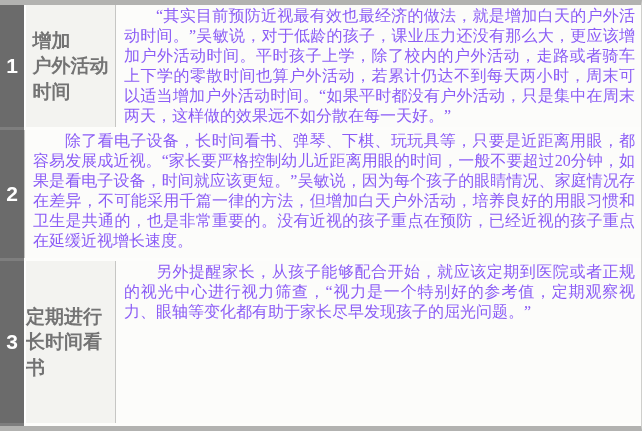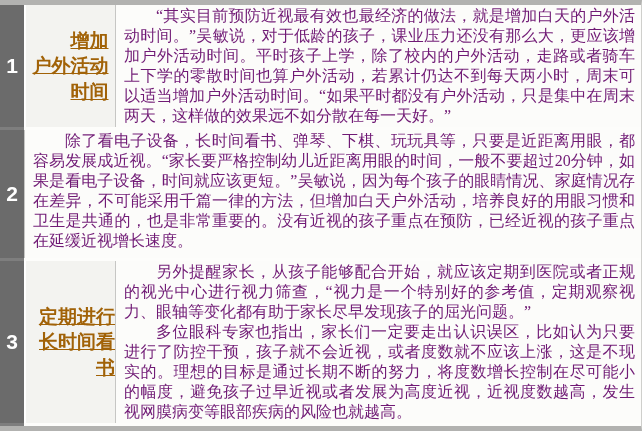--- a/index.html
+++ b/index.html
@@ -33,35 +33,34 @@
     font-size: 21px;
   }
   .head-cell {
     width: 89px;
     flex: none;
     background: #f3f3f0;
     border-left: 2px solid #ffffff;
     display: flex;
     align-items: center;
     justify-content: center;
-    text-align: right;
-    color: #a16207;
+    text-align: left;
+    color: #737373;
     font-family: "Liberation Sans", "DejaVu Sans", sans-serif;
     font-weight: bold;
     font-size: 19px;
     line-height: 1.35;
     white-space: pre-line;
-    text-decoration: underline;
   }
   .body-cell {
     flex: 1;
     background: #fcfcfa;
     border-left: 1px solid #c6c6c4;
     padding: 1px 6px 0 8px;
-    color: #701a75;
+    color: #8b5cf6;
     font-size: 16px;
     line-height: 20px;
     text-align: justify;
     overflow: hidden;
   }
   .body-cell p { margin: 0; text-indent: 2em; }
 </style>
 </head>
 <body>
 
@@ -89,17 +88,16 @@
   </div>
 
   <div class="row row-3">
     <div class="num-cell">
       <span>3</span>
     </div>
     <div class="head-cell">定期进行
 长时间看书</div>
     <div class="body-cell">
       <p>另外提醒家长，从孩子能够配合开始，就应该定期到医院或者正规的视光中心进行视力筛查，“视力是一个特别好的参考值，定期观察视力、眼轴等变化都有助于家长尽早发现孩子的屈光问题。”</p>
-      <p>多位眼科专家也指出，家长们一定要走出认识误区，比如认为只要进行了防控干预，孩子就不会近视，或者度数就不应该上涨，这是不现实的。理想的目标是通过长期不断的努力，将度数增长控制在尽可能小的幅度，避免孩子过早近视或者发展为高度近视，近视度数越高，发生视网膜病变等眼部疾病的风险也就越高。</p>
     </div>
   </div>
 
 </div>
 
 </body></html>

